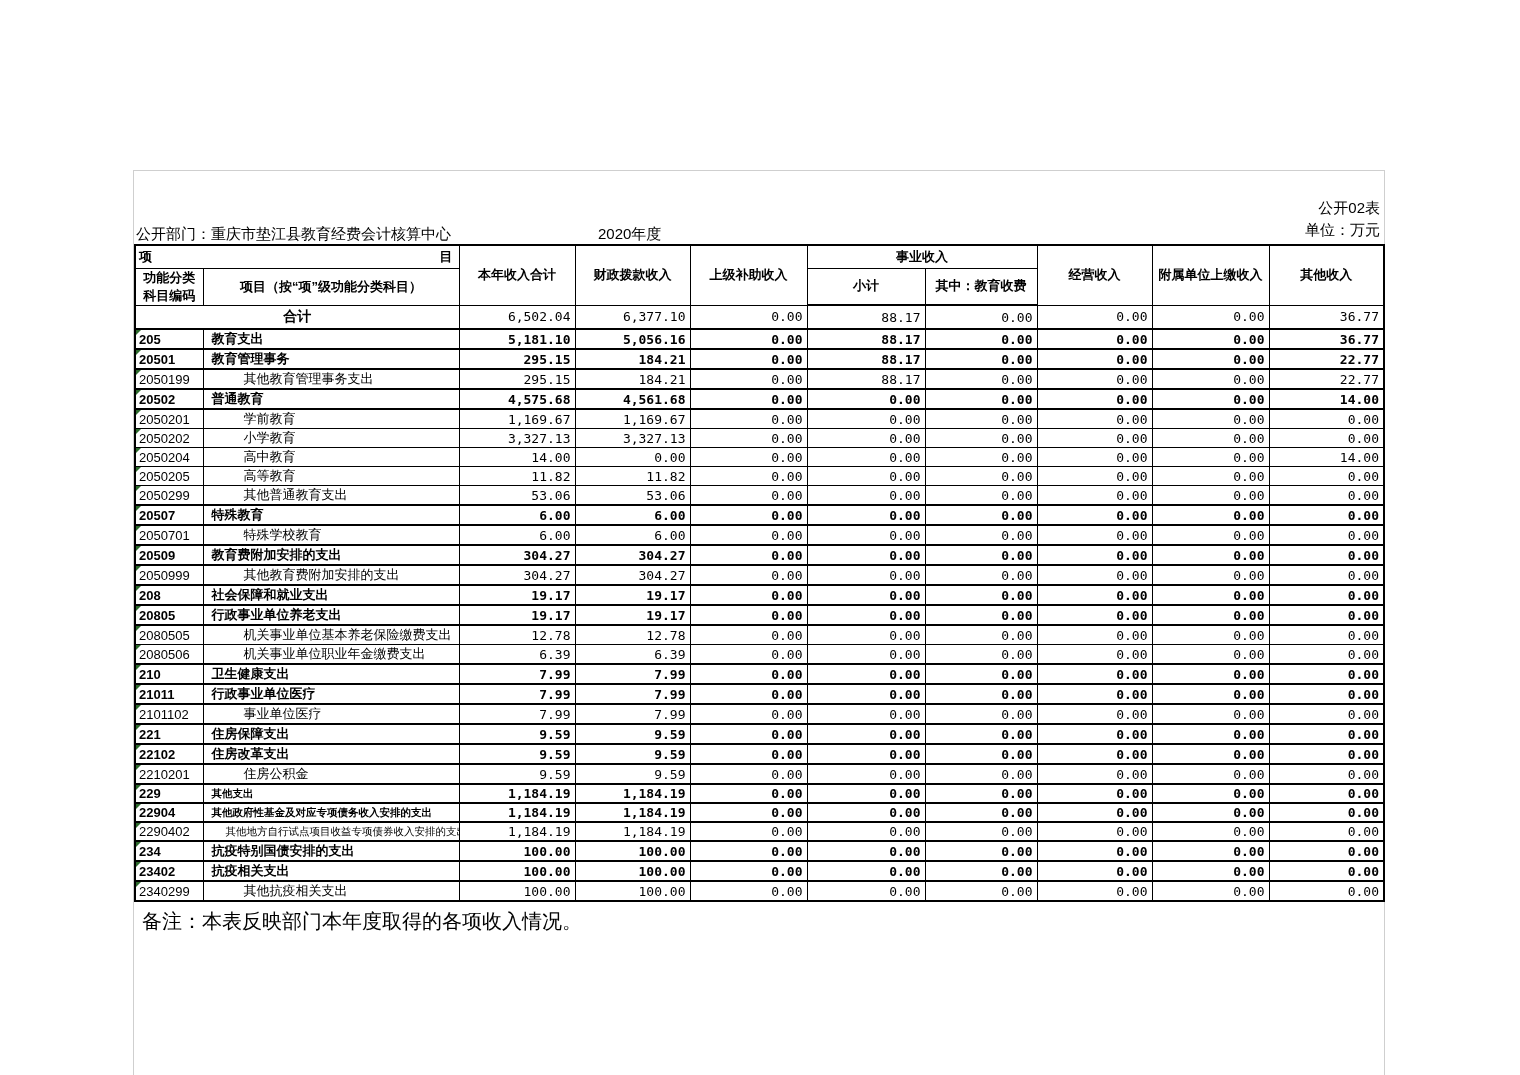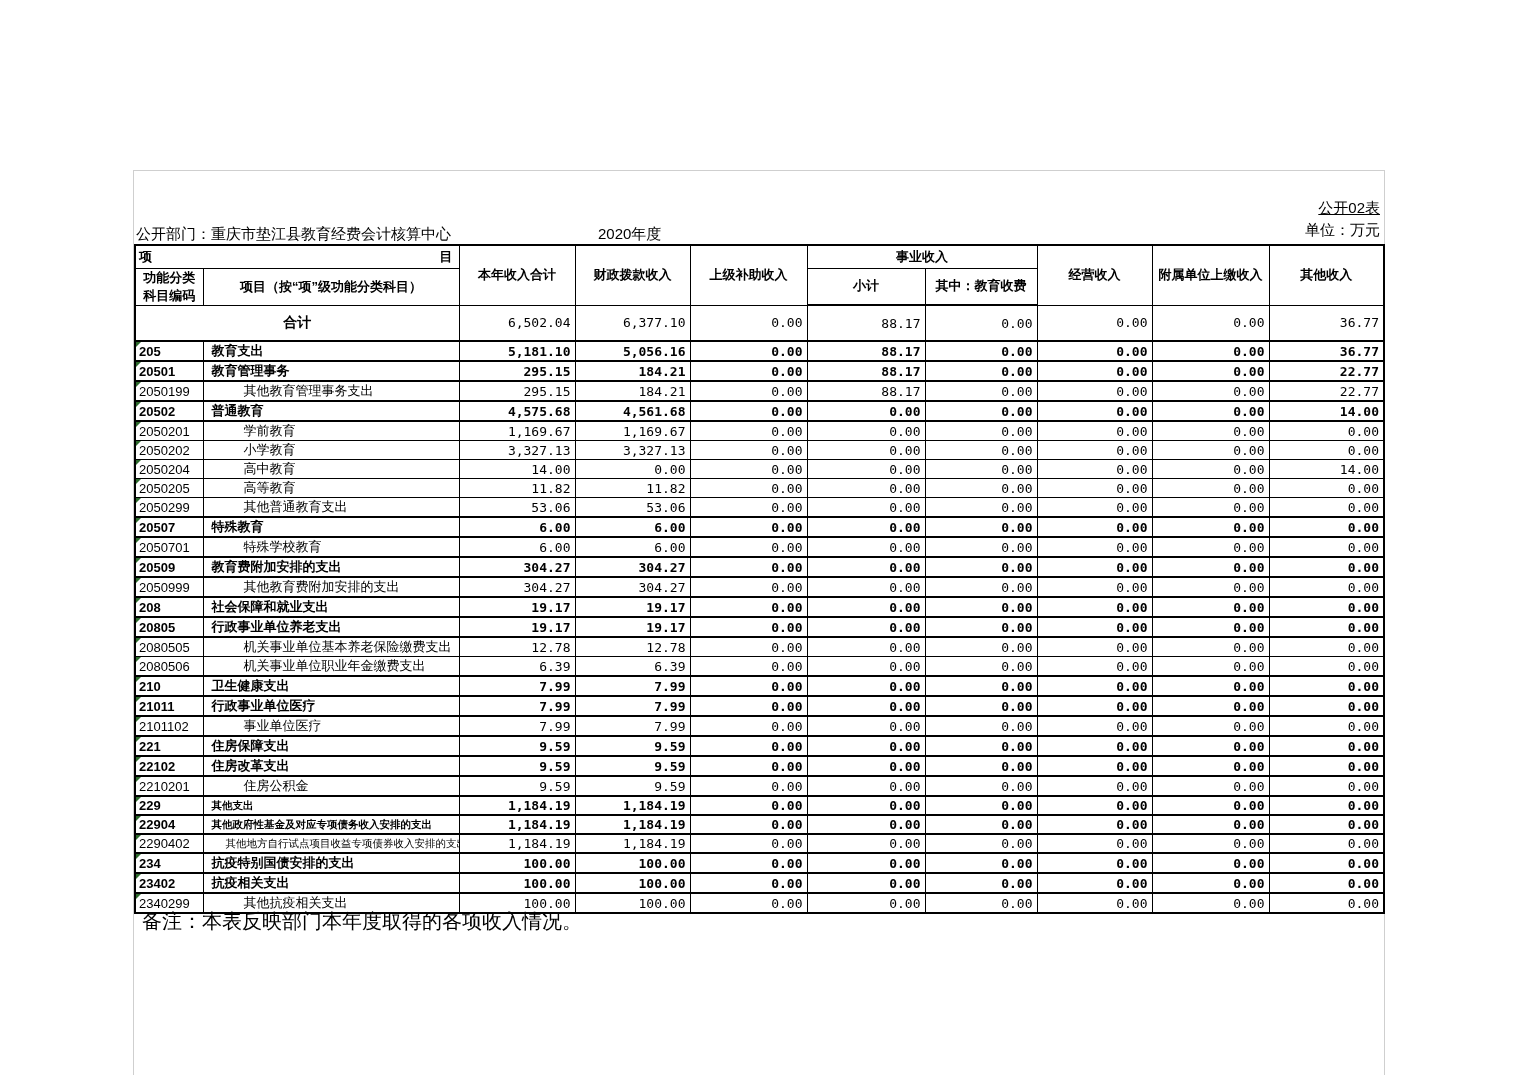--- a/index.html
+++ b/index.html
@@ -6,41 +6,41 @@
   html,body { width:1520px; height:1075px; background:#ffffff; overflow:hidden;
               font-family:"Liberation Sans","DejaVu Sans",sans-serif; color:#000; }
   .page {
     position:absolute; left:133px; top:170px; width:1252px; height:920px;
     border:1px solid #cfcfcf; border-bottom:none; background:#fff;
   }
   .title {
     position:absolute; left:0; top:4px; width:1000px; text-align:center;
     font-size:28px; font-weight:bold; letter-spacing:2px;
   }
-  .form-code { position:absolute; right:4px; top:28px; font-size:15px;text-decoration:underline; }
+  .form-code { position:absolute; right:4px; top:28px; font-size:15px; }
   .unit      { position:absolute; right:4px; top:50px; font-size:15px; }
   .dept      { position:absolute; left:2px; top:54px; font-size:15px; }
   .year      { position:absolute; left:464px; top:54px; font-size:15px; }
 
   table.rpt {
     position:absolute; left:0; top:73px; width:1251px;
     border-collapse:collapse; table-layout:fixed;
     border:2px solid #000;
   }
   .rpt th, .rpt td { border:1px solid #000; overflow:hidden; white-space:nowrap; }
   .rpt thead th { font-size:13px; font-weight:bold; text-align:center; vertical-align:middle; }
   .rpt thead tr.h1 th { height:23px; }
   .rpt thead tr.h2 th { height:15px; }
   .rpt thead tr.h3 th { height:35px; }
   .rpt thead tr.h3 th { border-bottom:2px solid #000; }
   th.itemhdr { text-align:left; }
   .itemhdr .split { display:flex; justify-content:space-between; padding:0 6px 0 3px; align-items:flex-start; }
 
   .rpt tbody td { height:19px; font-size:13px; vertical-align:middle; }
-  .rpt tr.total td { height:36px; }
+  .rpt tr.total td { height:24px; }
   td.code { padding-left:3px; font-size:12px; position:relative;margin-top:39px; }
   td.code.flag::before {
     content:""; position:absolute; left:0; top:0; width:0; height:0;
     border-top:5px solid #2d6a2d; border-right:5px solid transparent;
   }
   td.name { padding-left:8px; }
   tr.detail td.name { padding-left:40px; }
   td.num { text-align:right; padding-right:4px;
            font-family:"DejaVu Sans Mono","Liberation Mono",monospace; font-size:12px; }
   tr.section td { font-weight:bold; }

